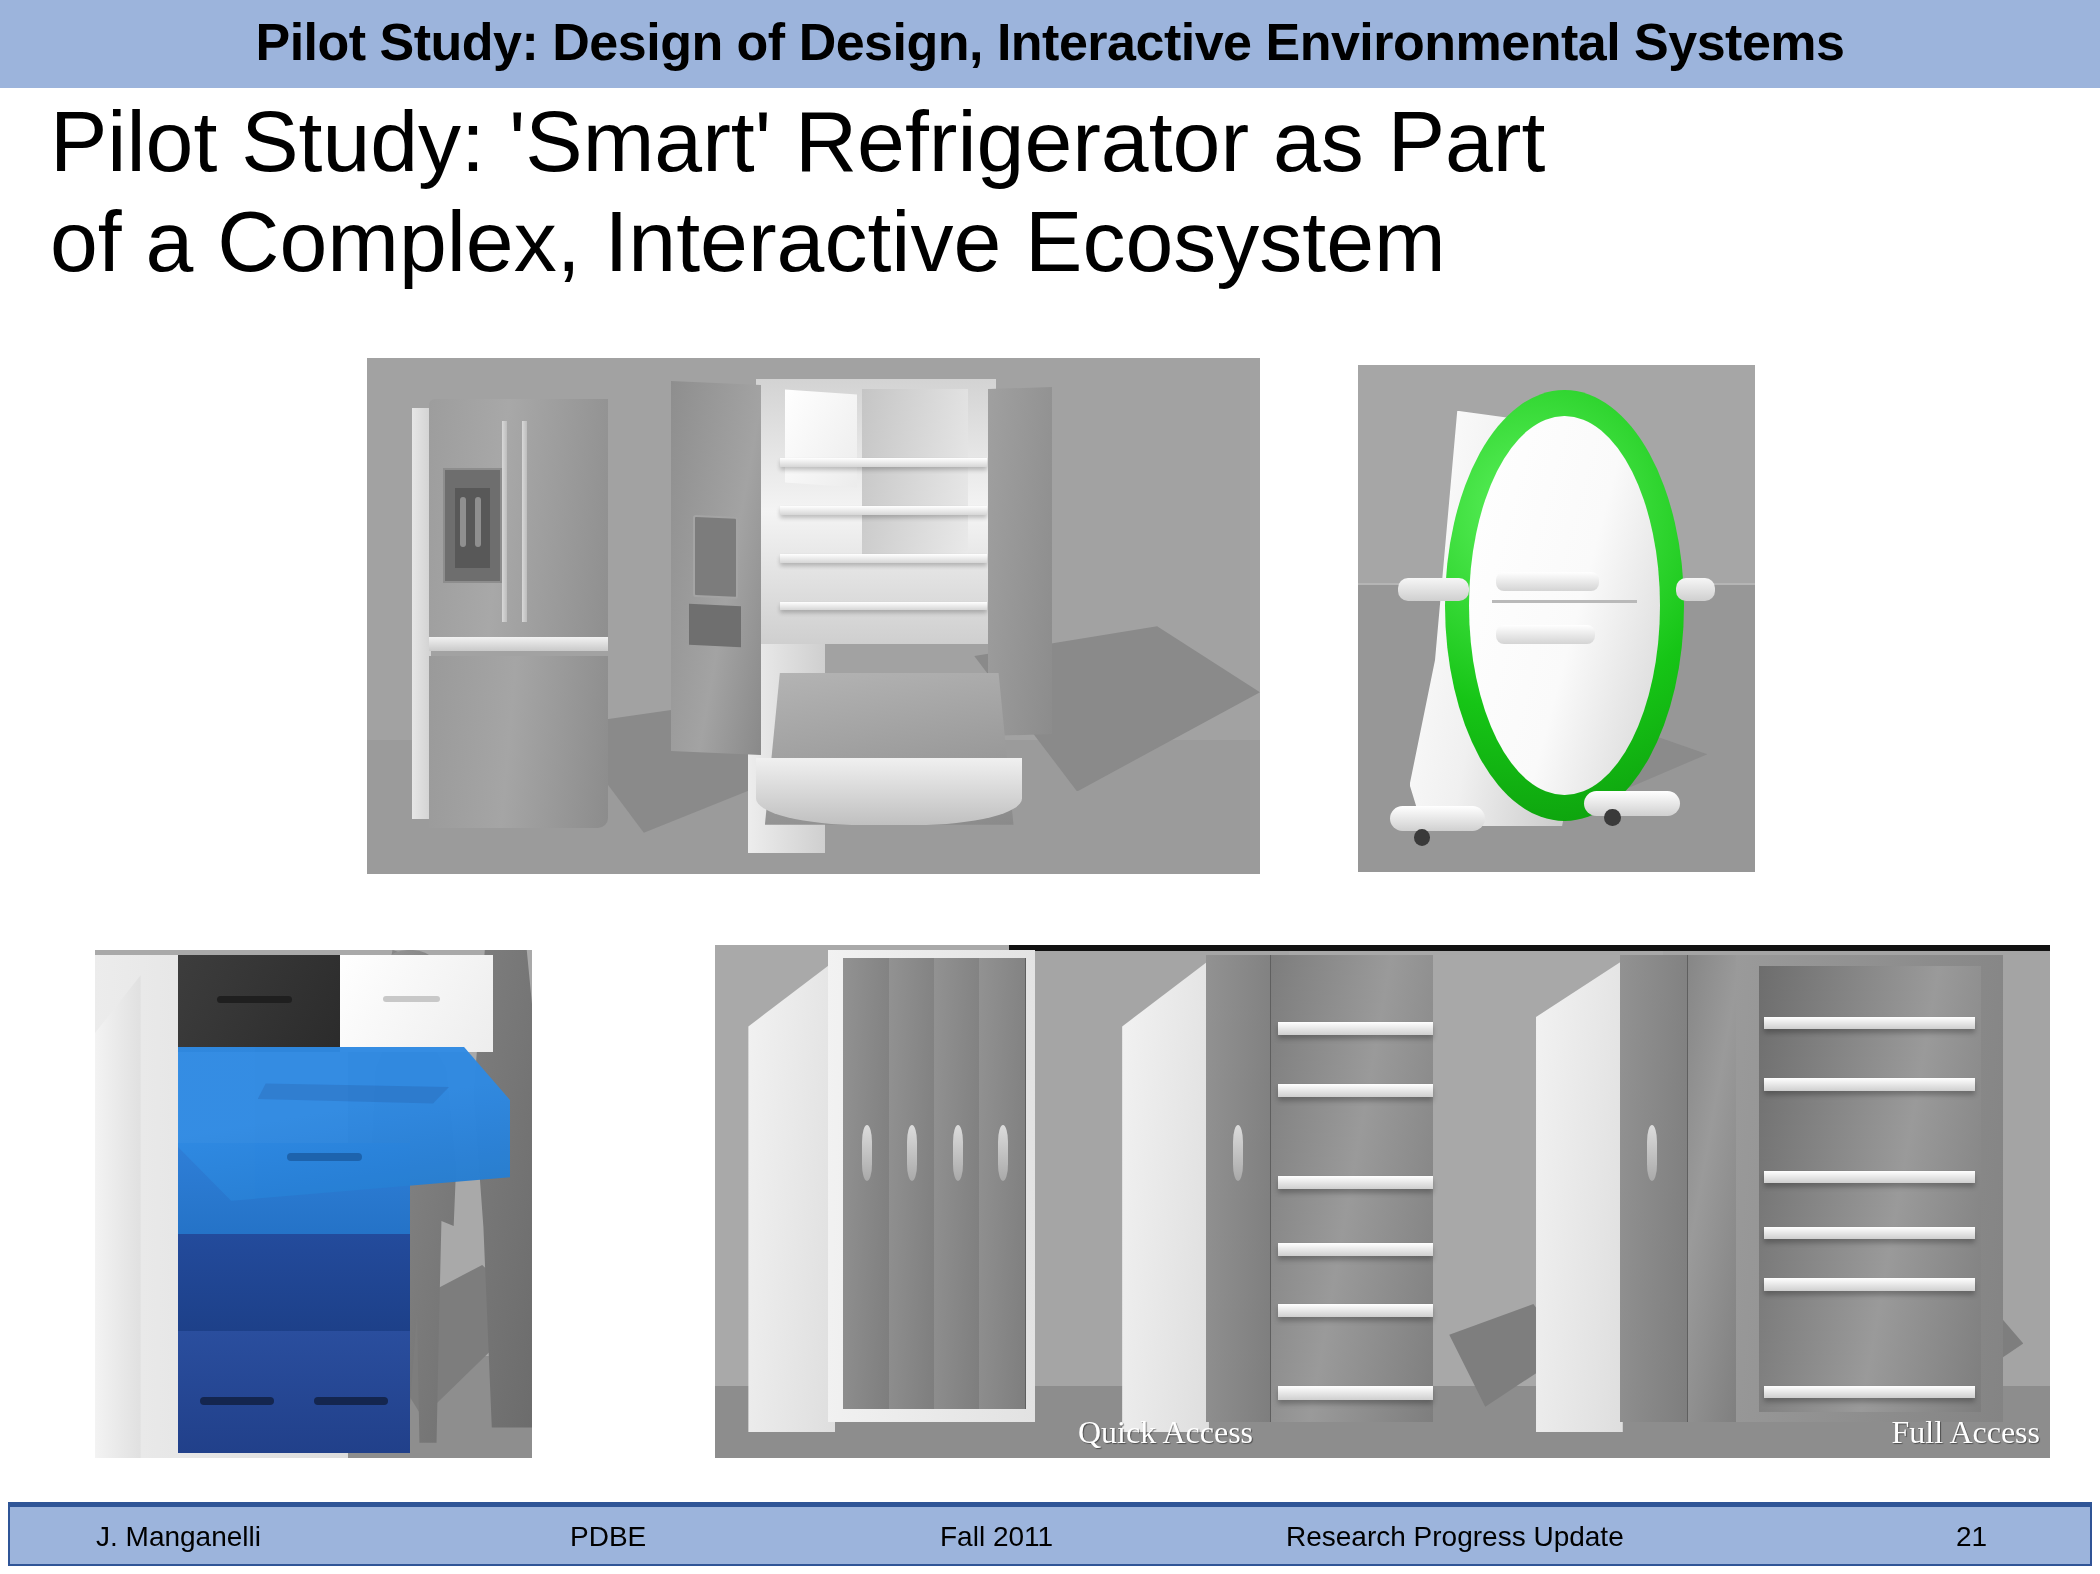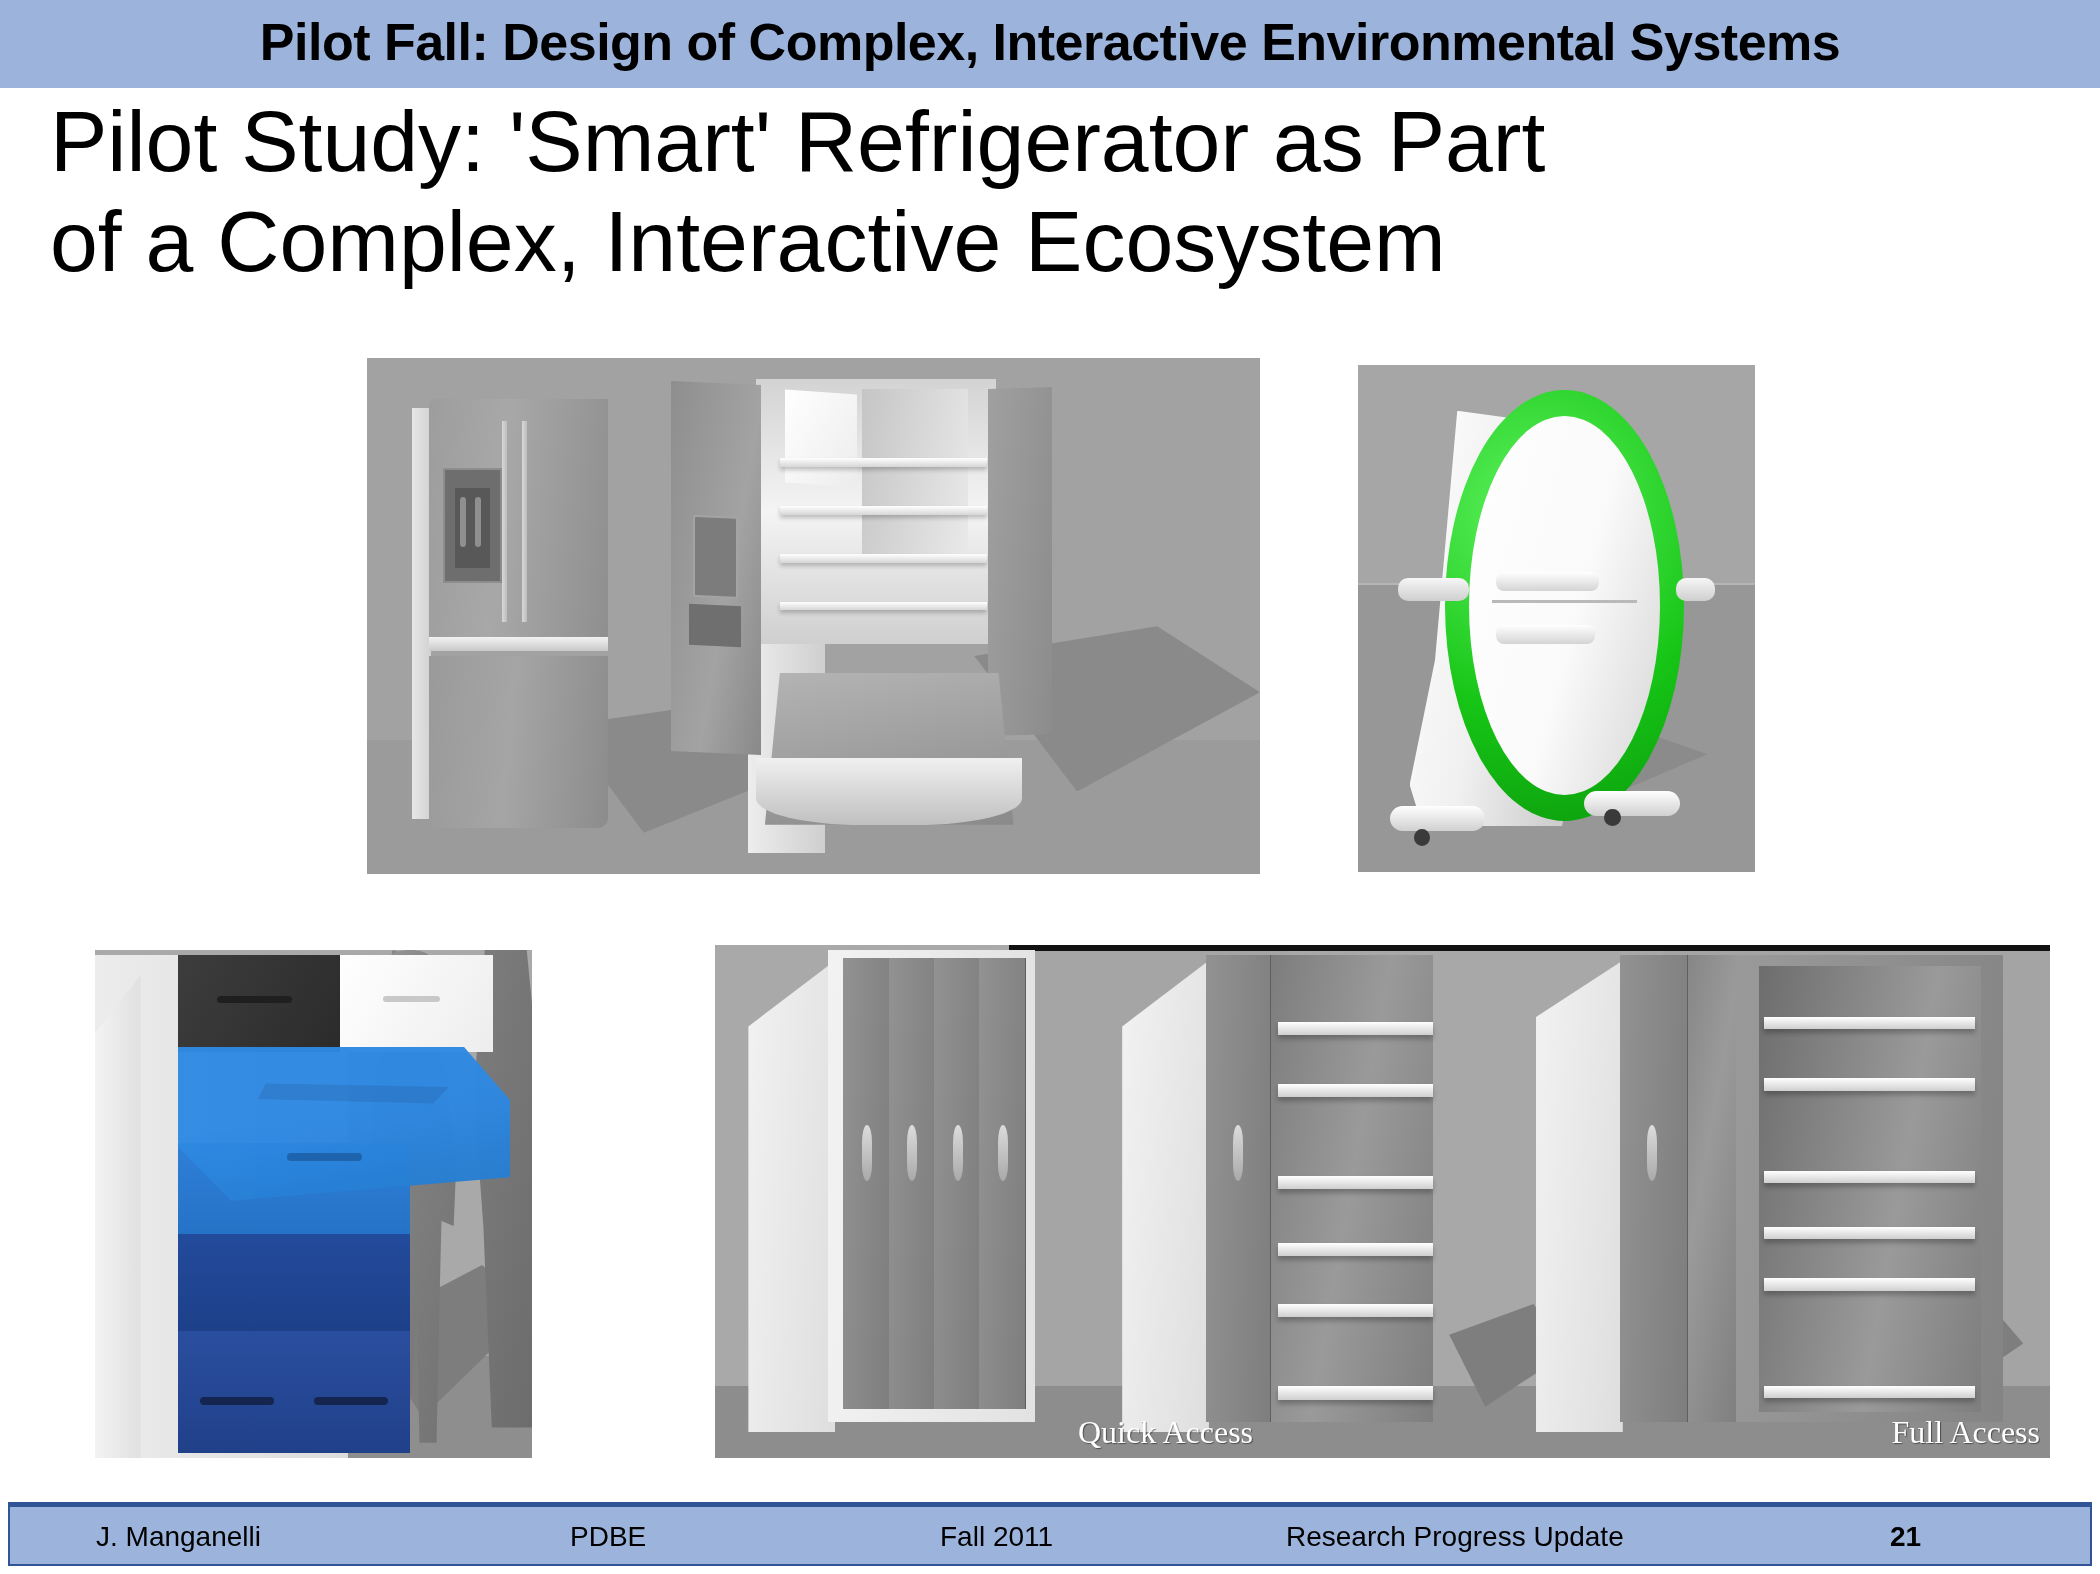--- a/index.html
+++ b/index.html
@@ -66,21 +66,21 @@
     position: absolute;
     top: 14px;
     font-size: 28px;
     color: #000000;
     white-space: nowrap;
   }
   .f-author { left: 86px; }
   .f-course { left: 560px; }
   .f-term   { left: 930px; }
   .f-desc   { left: 1276px; }
-  .f-page   { left: 1880px; font-weight: bold; }
+  .f-page   { left: 1946px; }
 
   
   .figure {
     position: absolute;
     overflow: hidden;
   }
   .fig1 { left: 367px;  top: 358px;  width: 893px;  height: 516px; }
   .fig2 { left: 1358px; top: 365px;  width: 397px;  height: 507px; }
   .fig3 { left: 95px;   top: 950px;  width: 437px;  height: 508px; }
   .fig4 { left: 715px;  top: 945px;  width: 1335px; height: 513px; }
@@ -376,21 +376,21 @@
     background: linear-gradient(100deg,#6d6d6d,#9a9a9a 60%,#7e7e7e);
   }
   .cab-shadow {
     position: absolute; background: #7e7e7e;
   }
 </style>
 </head>
 <body>
 
 <div class="header-band">
-  <div class="header-title">Pilot Fall:  Design of Complex, Interactive Environmental Systems</div>
+  <div class="header-title">Pilot Study:  Design of Design, Interactive Environmental Systems</div>
 </div>
 
 <div class="slide-title">
   <div>Pilot Study:  'Smart' Refrigerator as Part</div>
   <div>of a Complex, Interactive Ecosystem</div>
 </div>
 
 <div class="figure fig1">
   <div class="bg-gray"></div>
   <div class="f1-floor"></div>

